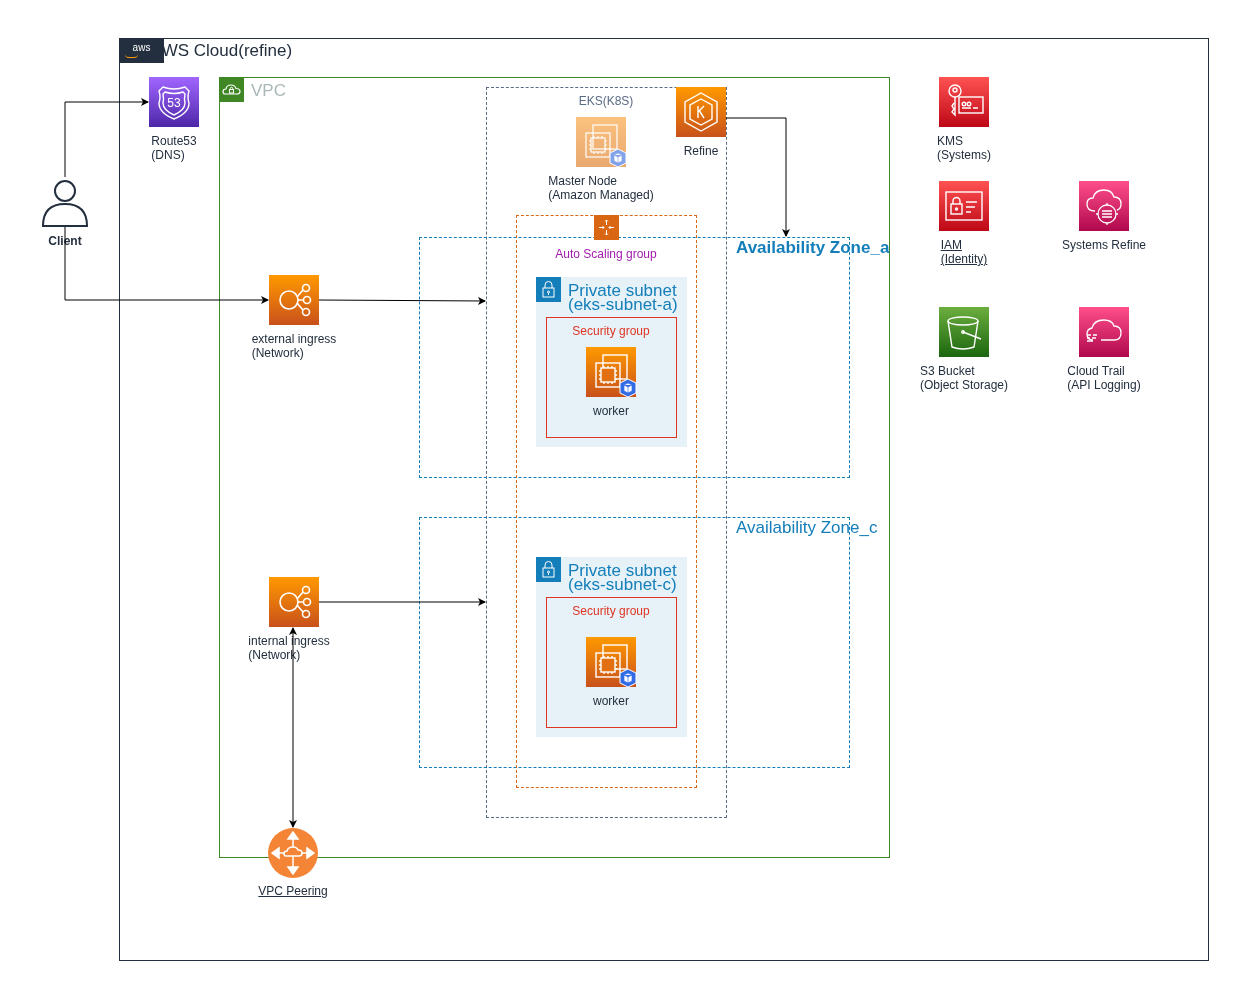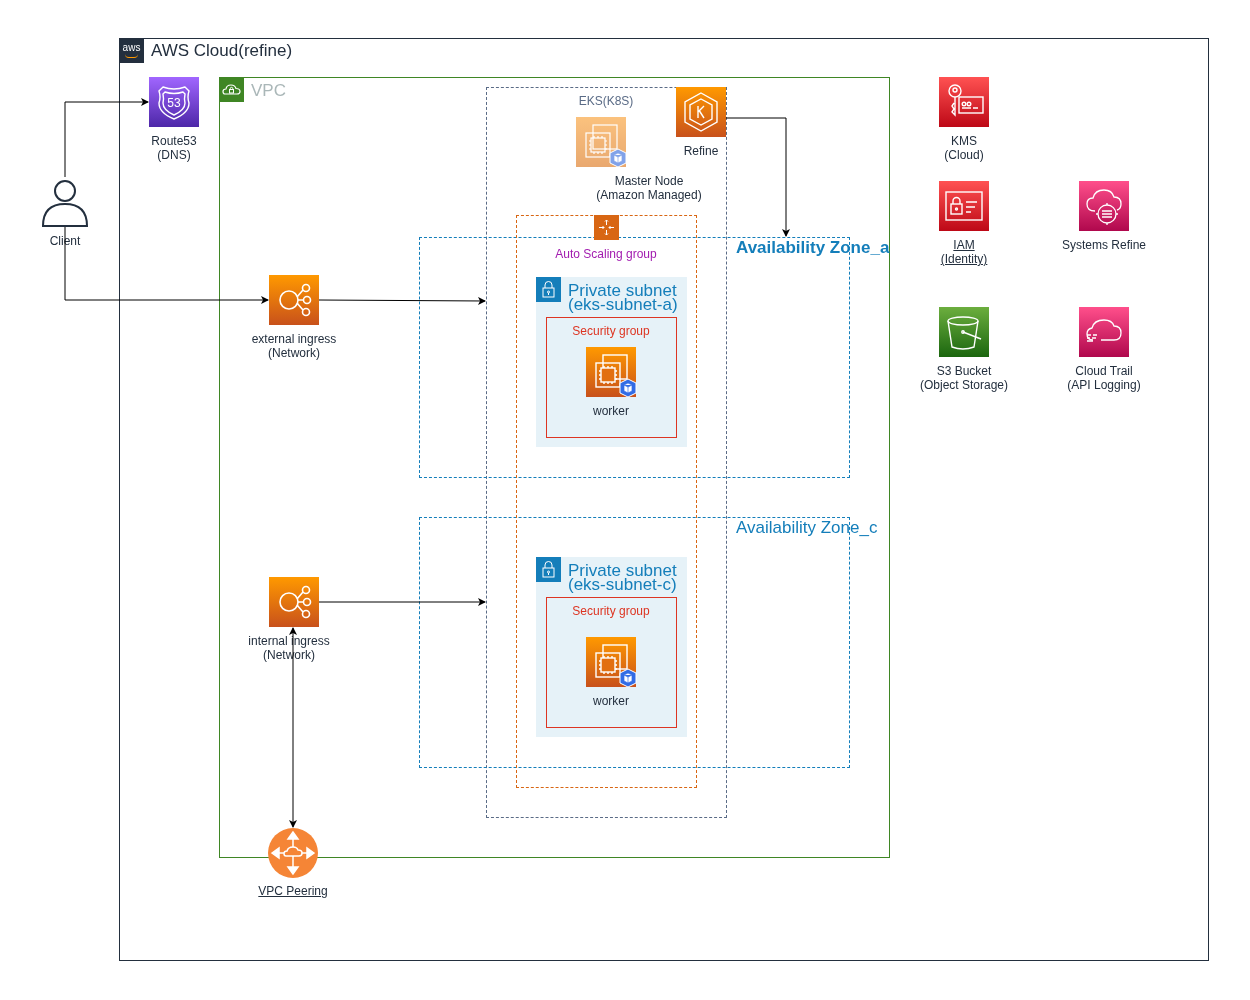--- a/index.html
+++ b/index.html
@@ -1,27 +1,27 @@
 <!DOCTYPE html>
 <html><head>
 <meta charset="utf-8">
 <style>
   html,body{margin:0;padding:0;background:#ffffff;}
   body{width:1250px;height:1000px;position:relative;overflow:hidden;font-family:"Liberation Sans",sans-serif;font-size:12px;color:#232f3e;}
   .abs{position:absolute;}
-  .lbl{position:absolute;text-align:center;font-size:12px;line-height:14px;color:#232f3e;white-space:nowrap;transform:translateX(-50%);}
+  .lbl{position:absolute;text-align:left;font-size:12px;line-height:14px;color:#232f3e;white-space:nowrap;transform:translateX(-50%);}
   .icon{position:absolute;width:50px;height:50px;}
   .grp-title{position:absolute;font-size:17px;line-height:14px;white-space:nowrap;}
   svg.wires{position:absolute;left:0;top:0;width:1250px;height:1000px;pointer-events:none;}
 </style>
 </head>
 <body>
 
 <div class="abs" style="left:119px;top:38px;width:1090px;height:923px;border:1px solid #232f3e;box-sizing:border-box;"></div>
-<div class="abs" style="left:119px;top:38px;width:25px;height:25px;background:#232f3e;color:#fff;font-size:10px;line-height:20px;text-align:center;">
+<div class="abs" style="left:119px;top:38px;width:45px;height:25px;background:#232f3e;color:#fff;font-size:10px;line-height:20px;text-align:center;">
   <span>aws</span>
   <div style="position:absolute;left:6px;top:16px;width:13px;height:3px;border-bottom:1.5px solid #ff9900;border-radius:0 0 8px 8px;"></div>
 </div>
 <div class="grp-title" style="left:151px;top:44px;color:#232f3e;">AWS Cloud(refine)</div>
 
 <div class="abs" style="left:219px;top:77px;width:671px;height:781px;border:1px solid #3f8624;box-sizing:border-box;"></div>
 <div class="abs" style="left:219px;top:77px;width:25px;height:25px;background:#3f8624;">
   <svg width="25" height="25" viewBox="0 0 25 25">
       <path d="M6 17 Q4 17 4 14.5 Q4 12 7 12 Q7.5 8 12 8 Q16 8 17 11.5 Q21 11.5 21 14.5 Q21 17 18 17 Z" fill="none" stroke="#fff" stroke-width="1.2"></path>
       <rect x="10.5" y="12.5" width="4" height="3.5" fill="none" stroke="#fff" stroke-width="1"></rect>
@@ -111,21 +111,21 @@
       <rect x="17" y="8" width="24" height="24"></rect>
       <rect x="10" y="16" width="24" height="24"></rect>
       <rect x="15" y="21" width="14" height="14"></rect>
       <path d="M18 19v2 M22 19v2 M26 19v2 M18 35v2 M22 35v2 M26 35v2 M13 24h2 M13 28h2 M13 32h2 M29 24h2 M29 28h2 M29 32h2"></path>
     </svg>
   <svg style="position:absolute;left:32px;top:31px;" width="20" height="20" viewBox="0 0 20 20">
       <polygon points="10,1 18,5 18,15 10,19 2,15 2,5" fill="#7b9ee8" stroke="#fff" stroke-width="1"></polygon>
       <path d="M6 7 L10 5 L14 7 L14 13 L10 15 L6 13 Z M10 9 L10 15 M6 7 L10 9 L14 7" fill="#fff" stroke="#7b9ee8" stroke-width="0.7"></path>
     </svg>
 </div>
-<div class="lbl" style="left:601px;top:174px;margin-left:48px;">
+<div class="lbl" style="left:601px;top:174px;">
   <div>Master Node</div>
   <div>(Amazon Managed)</div>
 </div>
 
 <div class="icon" style="left:676px;top:87px;background:linear-gradient(to top,#c8511b,#ff9900);">
   <svg width="50" height="50" viewBox="0 0 50 50" fill="none" stroke="#fff" stroke-width="1.4">
       <polygon points="25,6 41,15 41,35 25,44 9,35 9,15"></polygon>
       <polygon points="25,12 36,18 36,32 25,38 14,32 14,18"></polygon>
       <path d="M22 19 v12 M22 25 L28 19 M23.5 24 L28 31"></path>
     </svg>
@@ -143,21 +143,21 @@
   <div>Route53</div>
   <div>(DNS)</div>
 </div>
 
 <div class="abs" style="left:40px;top:177px;width:50px;height:50px;">
   <svg width="50" height="50" viewBox="0 0 50 50" fill="none" stroke="#232f3e" stroke-width="2">
       <circle cx="25" cy="14" r="10"></circle>
       <path d="M3 49 Q3 27 25 27 Q47 27 47 49 Z"></path>
     </svg>
 </div>
-<div class="lbl" style="left:65px;top:234px;">Client</div>
+<div class="lbl" style="left:65px;top:234px;font-weight:bold;">Client</div>
 
 <div class="icon" style="left:269px;top:275px;background:linear-gradient(to top,#c8511b,#ff9900);">
   <svg width="50" height="50" viewBox="0 0 50 50" fill="none" stroke="#fff" stroke-width="1.6">
       <circle cx="20" cy="25" r="9"></circle>
       <circle cx="37" cy="13" r="3.5"></circle>
       <circle cx="38" cy="25" r="3.5"></circle>
       <circle cx="37" cy="37" r="3.5"></circle>
       <path d="M28 22 L34 15 M29 25 H34.5 M28 28 L34 35"></path>
     </svg>
 </div>
@@ -198,21 +198,21 @@
       <circle cx="16" cy="13" r="2"></circle>
       <path d="M16 20 V38 L13 35 L15 32 L13 29 L15 26"></path>
       <rect x="20" y="20" width="24" height="16"></rect>
       <circle cx="25" cy="27" r="1.8"></circle>
       <circle cx="30" cy="27" r="1.8"></circle>
       <path d="M23 31 H32 M34 31 H39"></path>
     </svg>
 </div>
 <div class="lbl" style="left:964px;top:134px;">
   <div>KMS</div>
-  <div>(Cloud)</div>
+  <div>(Systems)</div>
 </div>
 
 <div class="icon" style="left:939px;top:181px;background:linear-gradient(to top,#bd0816,#ff5252);">
   <svg width="50" height="50" viewBox="0 0 50 50" fill="none" stroke="#fff" stroke-width="1.4">
       <rect x="7" y="11" width="36" height="28"></rect>
       <rect x="12" y="23" width="11" height="10"></rect>
       <path d="M14 23 v-3 a3.5 3.5 0 0 1 7 0 v3"></path>
       <circle cx="17.5" cy="28" r="1"></circle>
       <path d="M27 21 H38 M27 26 H36 M27 31 H32"></path>
     </svg>

